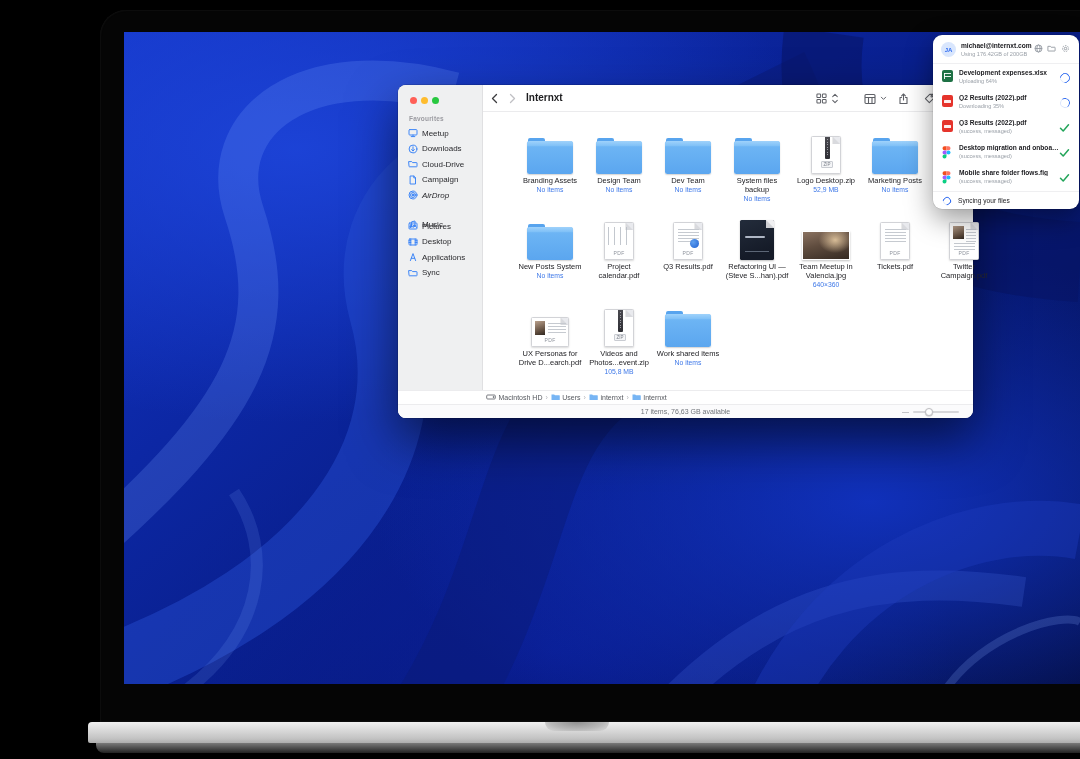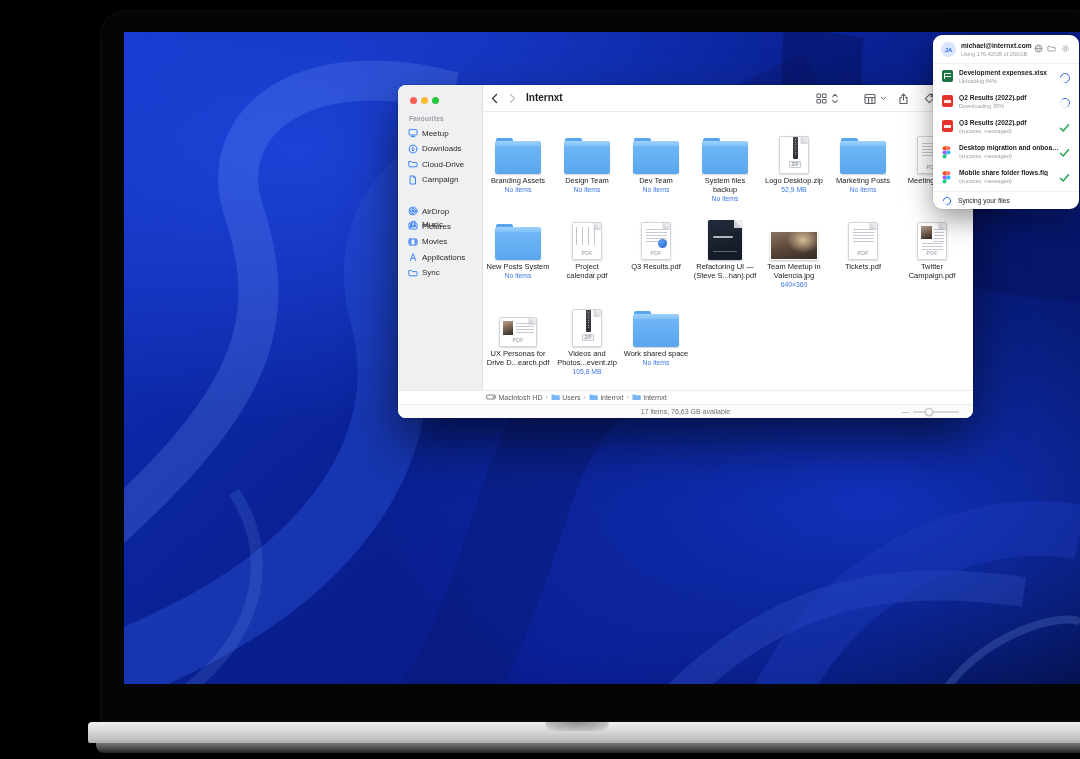--- a/index.html
+++ b/index.html
@@ -35,21 +35,21 @@
   #sb-section { position:absolute; left:11px; top:30px; font-size:6.5px; color:#9b9ba1; font-weight:bold; letter-spacing:.2px; }
   .sb-item { position:absolute; left:7px; width:74px; height:14px; display:flex; align-items:center; gap:4px; border-radius:3px; padding-left:3px; cursor:default; }
   .sb-item .ic { width:10px; height:10px; display:flex; align-items:center; justify-content:center; flex:0 0 10px; }
   .sb-item .lb { font-size:8px; color:#2a2a2e; white-space:nowrap; }
 
   #toolbar { position:absolute; left:85px; top:0; width:490px; height:27px; border-bottom:1px solid #ebebed; border-radius:0 8px 0 0; background:#fff; }
   .tb-ic { position:absolute; top:7px; width:13px; height:13px; display:flex; align-items:center; justify-content:center; }
   #win-title { position:absolute; left:43px; top:7px; font-size:10px; font-weight:bold; color:#1d1d1f; }
 
   
-  .gi { position:absolute; width:66px; text-align:center; }
+  .gi { position:absolute; width:66px; text-align:center;margin-left:32px; }
   .gi .icon-box { height:42px; display:flex; align-items:flex-end; justify-content:center; }
   .gi .lb { margin-top:2px; font-size:7.5px; line-height:1.2; color:#232327; }
   .gi .sub { margin-top:1px; font-size:6.8px; color:#3e78e8; }
 
   .gfolder { width:46px; height:33px; border-radius:2.5px; position:relative;
     background:linear-gradient(180deg,#8ec9f9 0%, #6cb4f4 20%, #5ba6ef 100%); box-shadow:0 1px 1.5px rgba(0,0,0,.18); }
   .gfolder::before { content:""; position:absolute; left:1px; top:-3px; width:17px; height:5px;
     background:#58a4ee; border-radius:2px 2px 0 0; }
   .gfolder::after { content:""; position:absolute; left:0; top:0; width:100%; height:5px;
     background:linear-gradient(180deg,#9fd2fb,#7fc0f7); border-radius:2.5px 2.5px 0 0; }
@@ -205,21 +205,21 @@
               <svg width="10" height="10" viewBox="0 0 10 10">
                 <g fill="none" stroke="#3e86f7" stroke-width="1" stroke-linecap="round" stroke-linejoin="round">
                   <path d="M3.6 7.4V2.8l3.4-.8v4.6"></path>
                   <circle cx="2.8" cy="7.5" r="0.9" fill="#3e86f7"></circle>
                   <circle cx="6.2" cy="6.7" r="0.9" fill="#3e86f7"></circle>
                 </g>
               </svg>
             </span>
                  <span class="lb">Music</span>
           </div>
-          <div class="sb-item" style="top: 119px;">
+          <div class="sb-item" style="top: 103px; font-style: italic;">
             <span class="ic">
               <svg width="10" height="10" viewBox="0 0 10 10">
                 <g fill="none" stroke="#3e86f7" stroke-width="1" stroke-linecap="round" stroke-linejoin="round">
                   <circle cx="5" cy="5" r="1" fill="#3e86f7"></circle>
                   <circle cx="5" cy="5" r="2.5"></circle>
                   <circle cx="5" cy="5" r="4"></circle>
                 </g>
               </svg>
             </span>
                  <span class="lb">AirDrop</span>
@@ -238,21 +238,21 @@
           </div>
           <div class="sb-item" style="top: 149.5px;">
             <span class="ic">
               <svg width="10" height="10" viewBox="0 0 10 10">
                 <g fill="none" stroke="#3e86f7" stroke-width="1" stroke-linecap="round" stroke-linejoin="round">
                   <rect x="1" y="2" width="8" height="6" rx="0.8"></rect>
                   <path d="M2.8 2v6M7.2 2v6M1 3.7h1.8M1 5.5h1.8M7.2 3.7H9M7.2 5.5H9"></path>
                 </g>
               </svg>
             </span>
-                 <span class="lb">Movies</span>
+                 <span class="lb">Desktop</span>
           </div>
           <div class="sb-item" style="top: 165px;">
             <span class="ic">
               <svg width="10" height="10" viewBox="0 0 10 10">
                 <g fill="none" stroke="#3e86f7" stroke-width="1" stroke-linecap="round" stroke-linejoin="round">
                   <path d="M2.4 8.6L5 1.6l2.6 7M3.3 6.3h3.4"></path>
                 </g>
               </svg>
             </span>
                  <span class="lb">Applications</span>
@@ -500,21 +500,21 @@
               <div class="zip-tag">ZIP</div>
             </div>
           </div>
                  <div class="lb">Videos and Photos...event.zip</div>
           <div class="sub">105,8 MB</div>
         </div>
         <div class="gi" style="left: 225px; top: 220px;">
           <div class="icon-box">
             <div class="gfolder"></div>
           </div>
-                 <div class="lb">Work shared space</div>
+                 <div class="lb">Work shared items</div>
           <div class="sub">No items</div>
         </div>
       </div>
 
     <div id="pathbar">
         <span class="crumb">
           <span><svg width="10" height="10" viewBox="0 0 10 10">
               <g fill="none" stroke="#6b6e74" stroke-width="0.9">
                 <rect x="0.7" y="3" width="8.6" height="4" rx="1"></rect>
                 <circle cx="7.6" cy="5" r="0.55" fill="#6b6e74"></circle>

